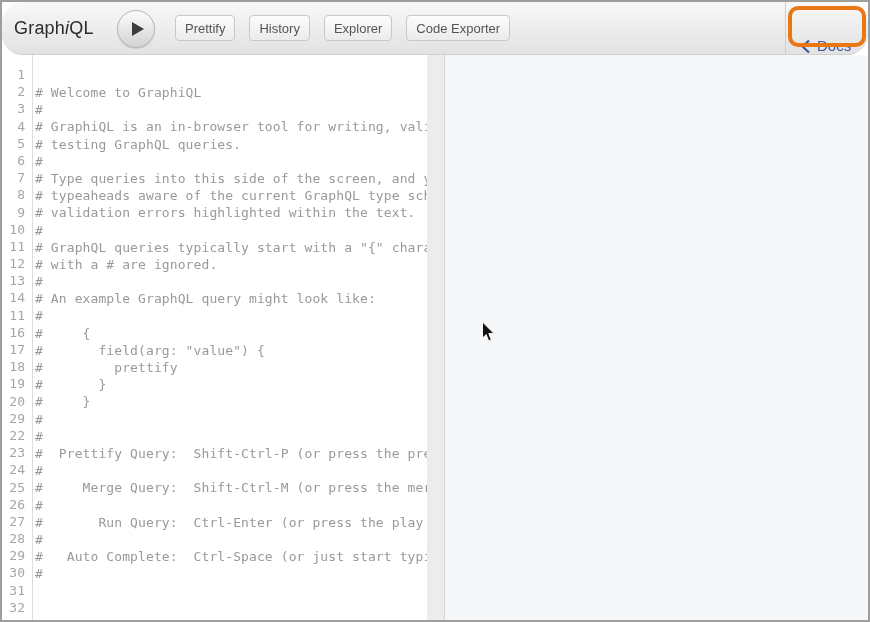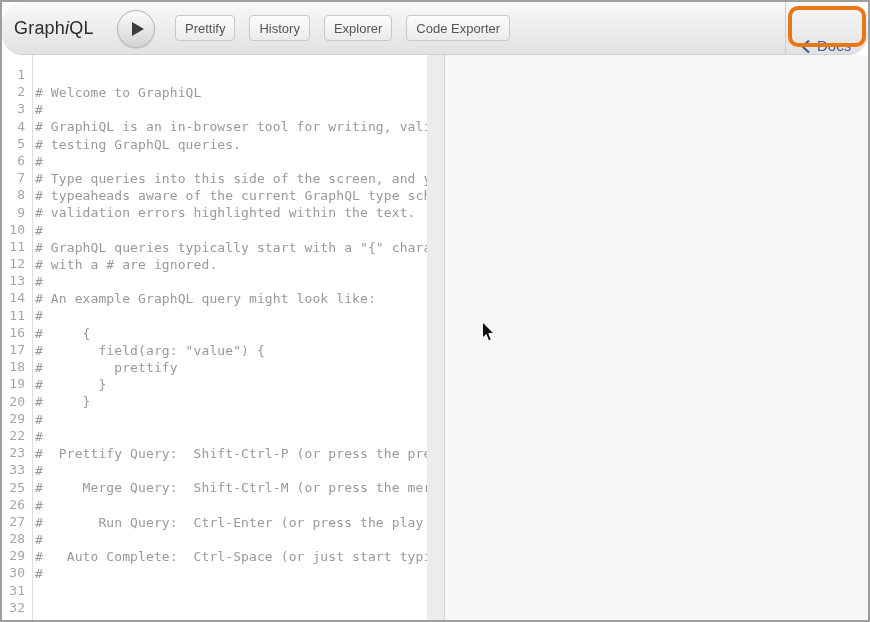--- a/index.html
+++ b/index.html
@@ -168,21 +168,21 @@
           <div class="ln">14</div>
           <div class="ln">11</div>
           <div class="ln">16</div>
           <div class="ln">17</div>
           <div class="ln">18</div>
           <div class="ln">19</div>
           <div class="ln">20</div>
           <div class="ln">29</div>
           <div class="ln">22</div>
           <div class="ln">23</div>
-          <div class="ln">33</div>
+          <div class="ln">24</div>
           <div class="ln">25</div>
           <div class="ln">26</div>
           <div class="ln">27</div>
           <div class="ln">28</div>
           <div class="ln">29</div>
           <div class="ln">30</div>
           <div class="ln">31</div>
           <div class="ln">32</div>
         </div>
       <div class="code">

